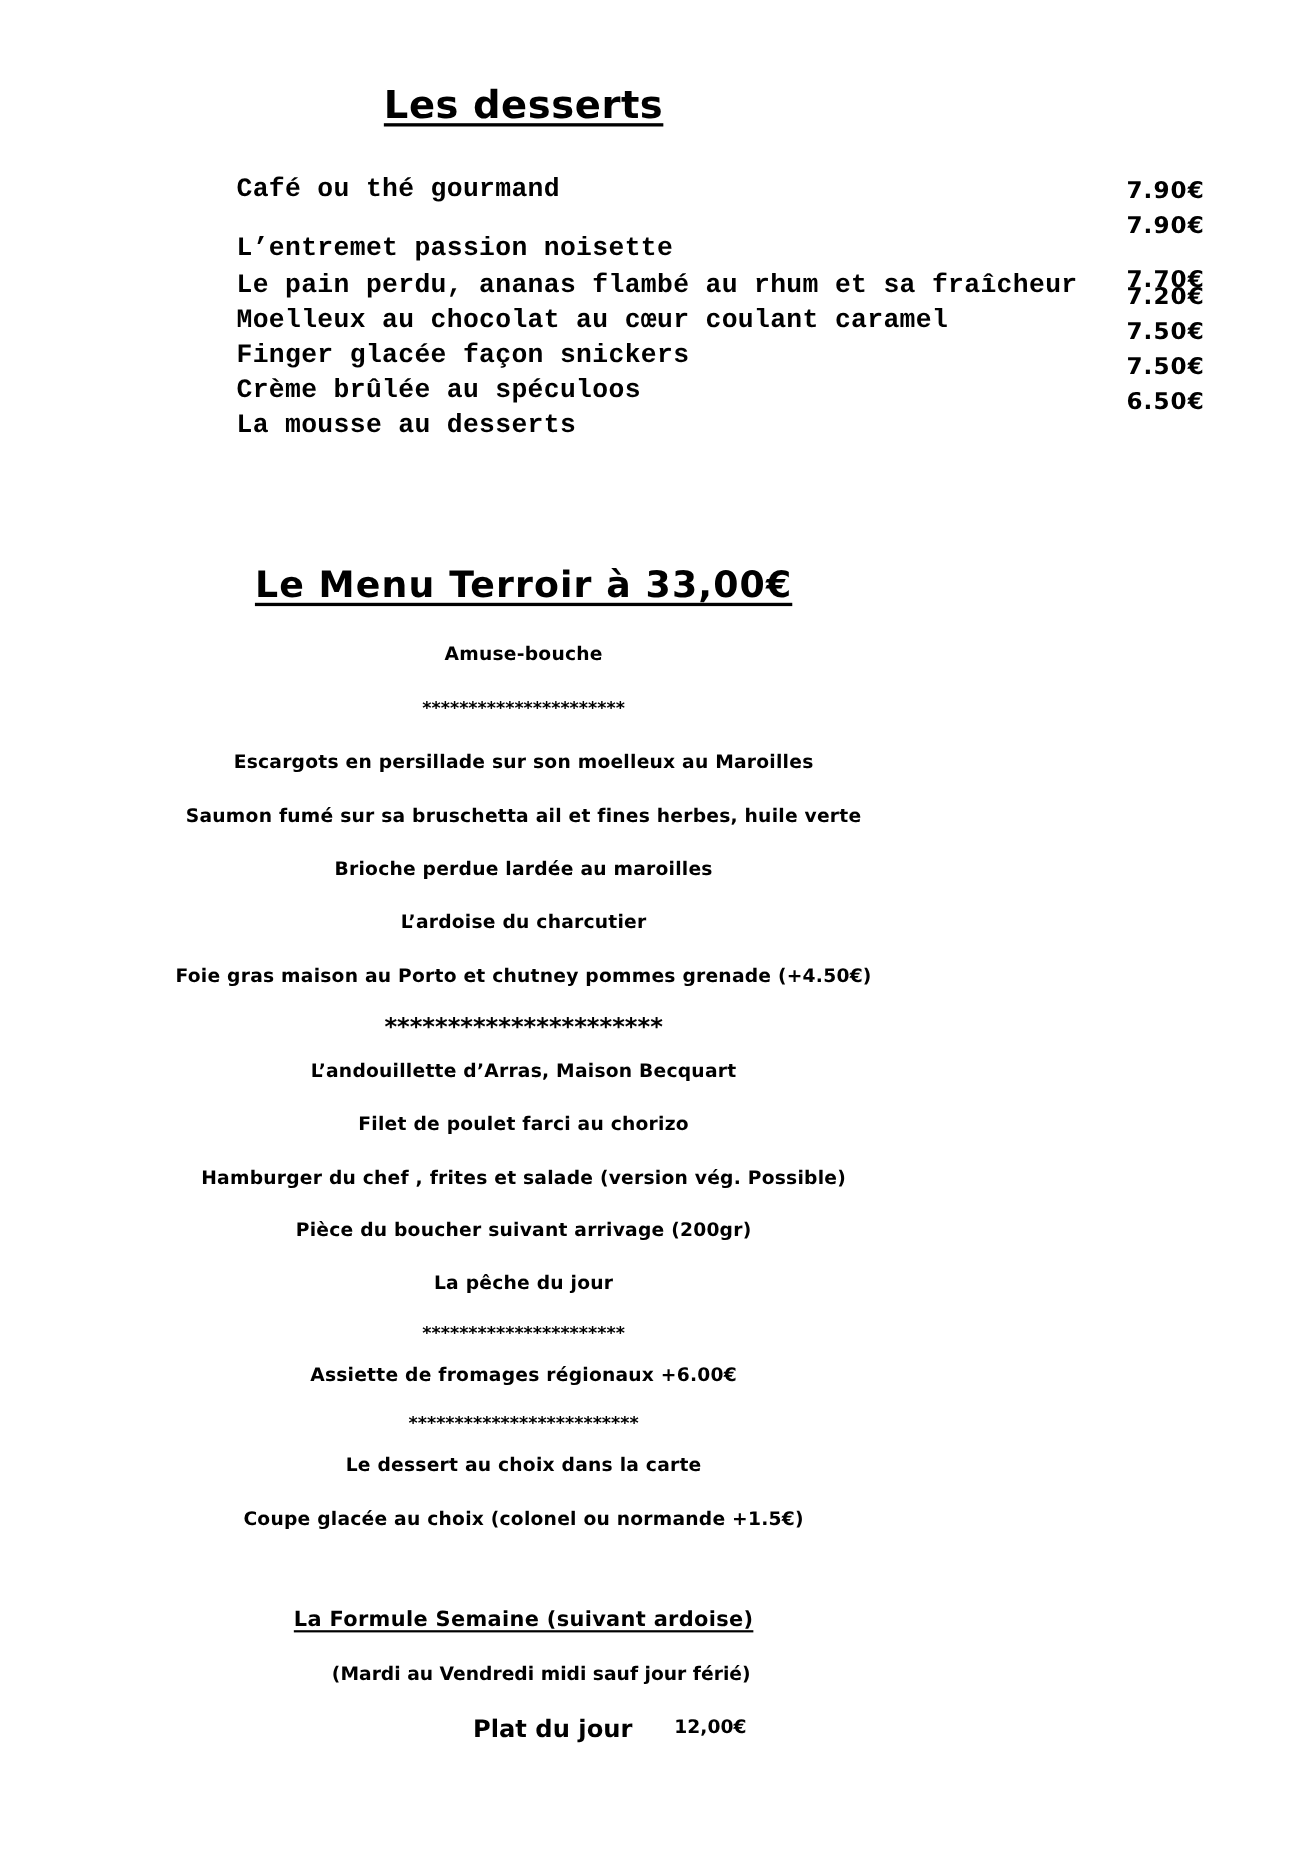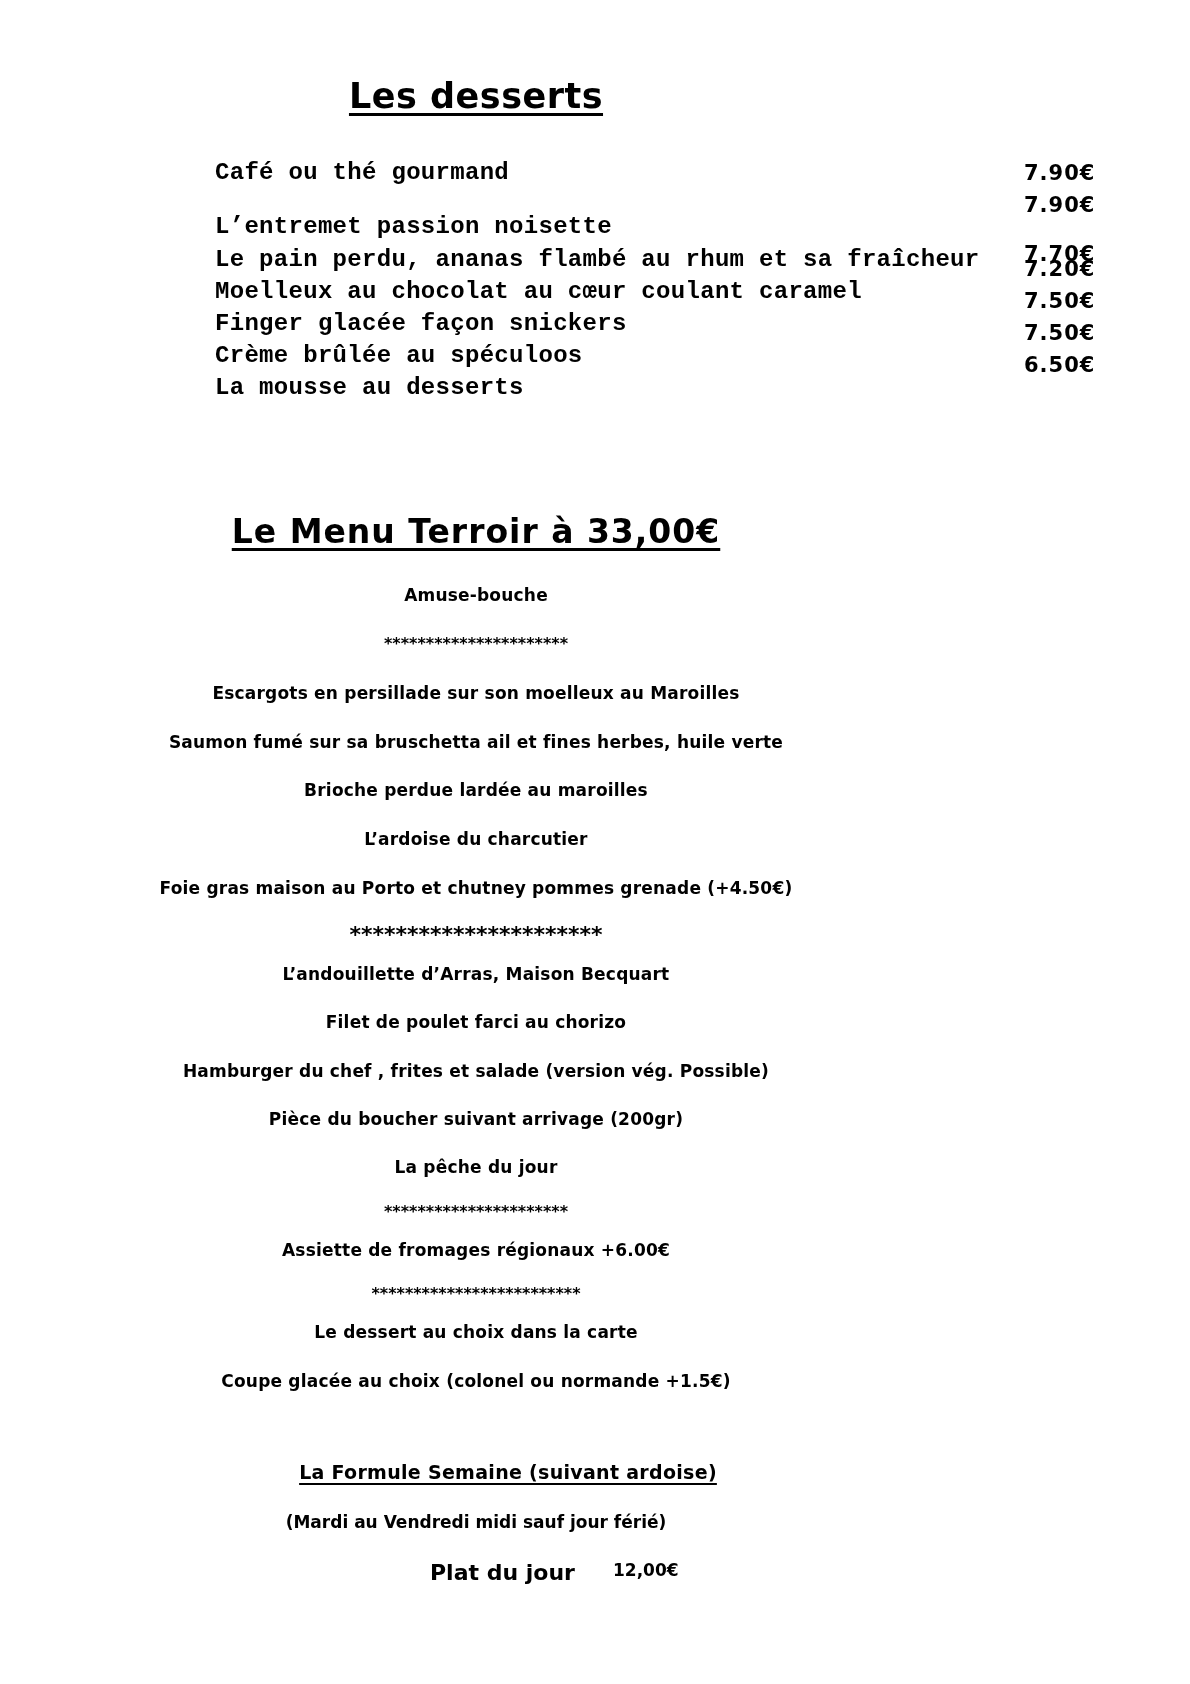--- a/index.html
+++ b/index.html
@@ -73,25 +73,25 @@
       letter-spacing: 0px;
     }
     .sep-big {
       font-size: 22px;
       letter-spacing: 0px;
     }
     #formule-title {
       top: 1461px;
       font-size: 19px;
       letter-spacing: 0.3px;
-      padding-left: 32px;
     }
     #formule-sub {
       top: 1512px;
       font-size: 17px;
+      margin-left: 16px;
     }
     #plat-label {
       left: 430px;
       top: 1560px;
       font-size: 22px;
     }
     #plat-price {
       left: 613px;
       top: 1560px;
       font-size: 17px;

